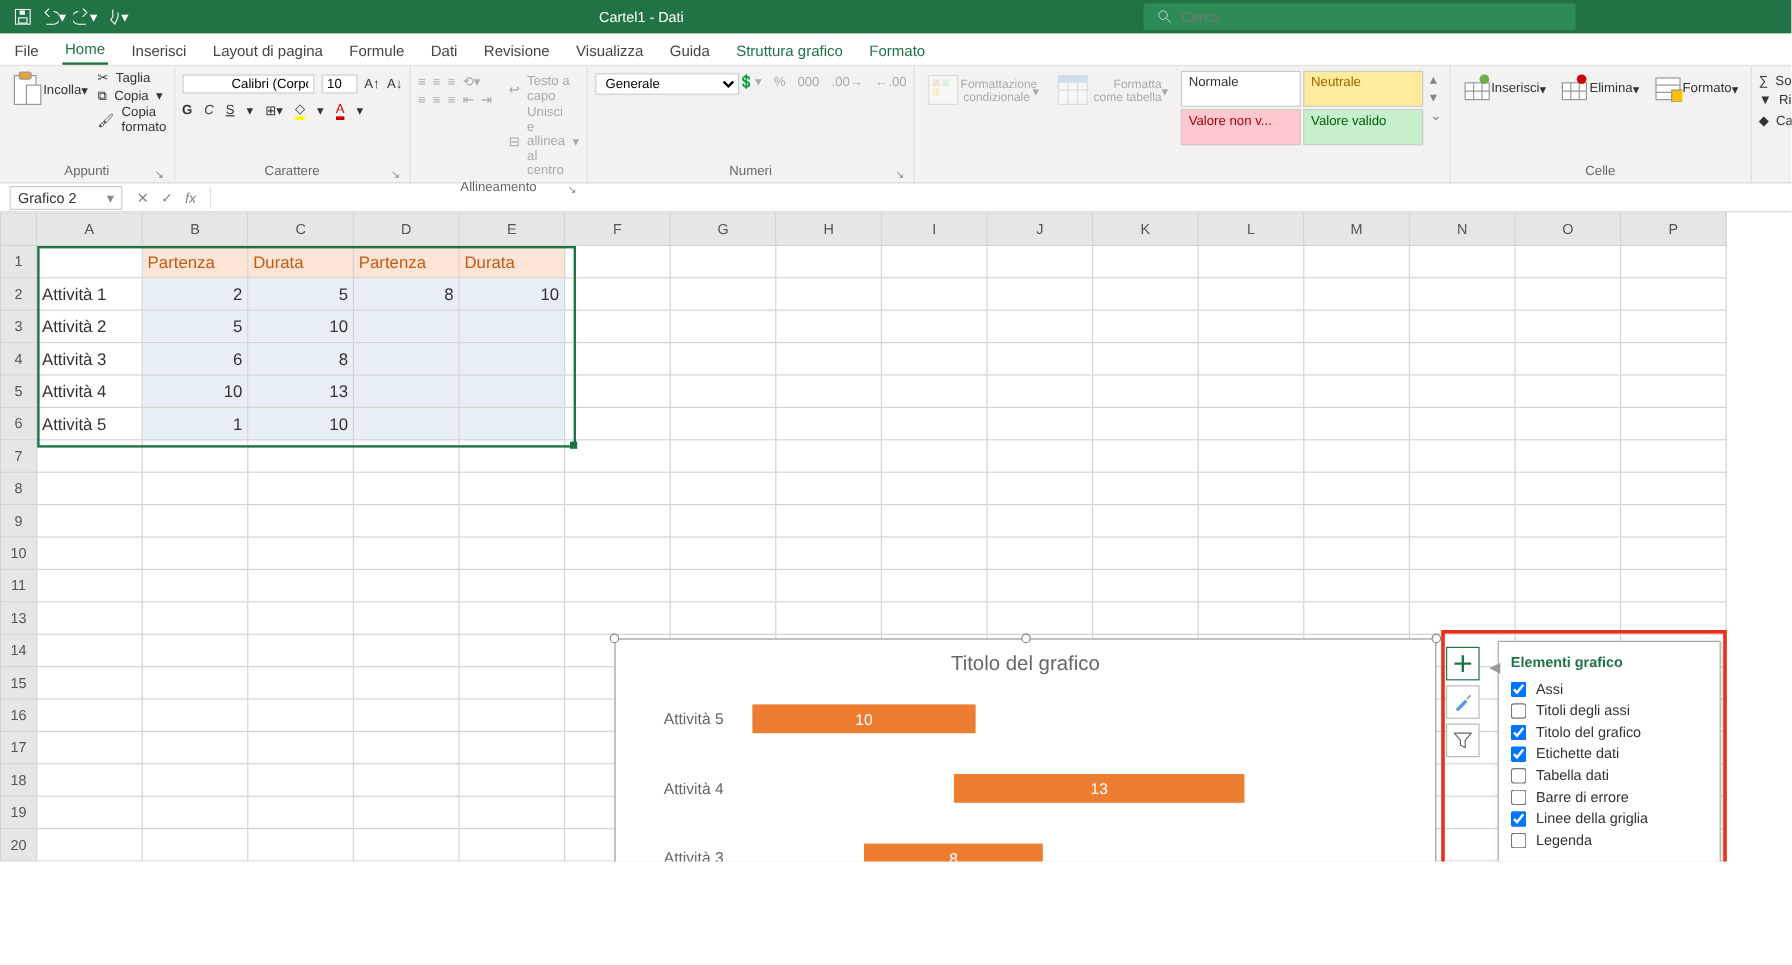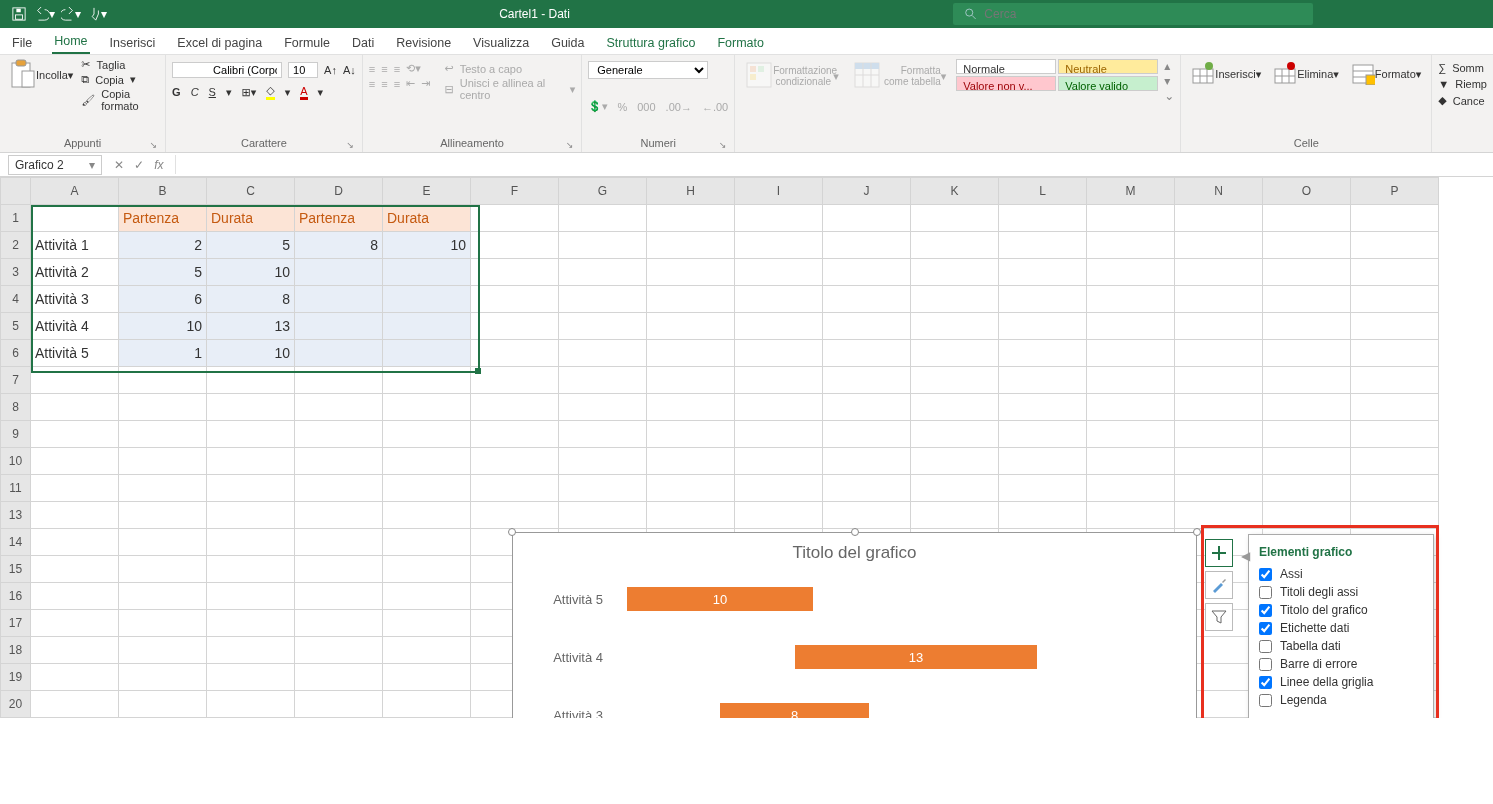--- a/index.html
+++ b/index.html
@@ -25,21 +25,21 @@
 .group { border-right: 1px solid #e1e1e1; padding: 2px 6px 0 6px; display: flex; flex-direction: column; }
 .group-body { flex: 1; display: flex; align-items: flex-start; }
 .group-label { text-align: center; font-size: 11px; color: #666; padding: 1px 0 3px 0; position: relative; }
 .dlaunch { position: absolute; right: 2px; bottom: 2px; font-size: 9px; color: #888; }
 .big-btn { display: flex; flex-direction: row; align-items: center; justify-content: center; padding: 2px 4px; font-size: 11px; cursor: pointer; }
 .big-btn svg { margin-bottom: 2px; }
 .small-row { display: flex; align-items: center; gap: 6px; font-size: 11px; padding: 1px 0; }
 .ctrl { border: 1px solid #ccc; background: #fff; font-size: 11px; padding: 1px 4px; }
 .disabled { color: #aaa; }
 .disabled svg { opacity: .4; }
-.style-cell { border: 1px solid #ccc; background: #fff; padding: 3px 6px; font-size: 11px; width: 100px; height: 15px; overflow: hidden; white-space: nowrap; }
+.style-cell { border: 1px solid #ccc; background: #fff; padding: 3px 6px; font-size: 11px; width: 100px; height: 30px; overflow: hidden; white-space: nowrap; }
 .style-cell.neutral { background: #ffeb9c; color: #9c6500; }
 .style-cell.bad { background: #ffc7ce; color: #9c0006; }
 .style-cell.good { background: #c6efce; color: #006100; }
 
 
 .formula-bar { height: 24px; display: flex; align-items: center; border-bottom: 1px solid #d4d4d4; background: #fff; }
 .name-box { width: 94px; border: 1px solid #ccc; margin-left: 8px; padding: 2px 6px; font-size: 12px; display:flex; align-items:center; justify-content:space-between; }
 .fx-btns { display: flex; gap: 10px; padding: 0 12px; color: #888; }
 .fx-input { flex: 1; border: none; border-left: 1px solid #e1e1e1; padding: 2px 8px; }
 
@@ -113,21 +113,21 @@
         <path d="M10 10l5 5" stroke="#cde"></path>
       </svg>
     <input placeholder="Cerca" style="">
   </div>
 </div>
 
 <div class="ribbon-tabs">
   <span class="ribbon-tab">File</span>
   <span class="ribbon-tab active">Home</span>
   <span class="ribbon-tab">Inserisci</span>
-  <span class="ribbon-tab">Excel di pagina</span>
+  <span class="ribbon-tab">Layout di pagina</span>
   <span class="ribbon-tab">Formule</span>
   <span class="ribbon-tab">Dati</span>
   <span class="ribbon-tab">Revisione</span>
   <span class="ribbon-tab">Visualizza</span>
   <span class="ribbon-tab">Guida</span>
   <span class="ribbon-tab context">Struttura grafico</span>
   <span class="ribbon-tab context">Formato</span>
 </div>
 
 <div class="ribbon">
@@ -200,21 +200,21 @@
             <span>↩</span>
             <span>Testo a capo</span>
           </div>
         <div class="small-row"><span>⊟</span><span>Unisci e allinea al centro</span> ▾</div>
       </div>
     </div>
     <div class="group-label"><span>Allineamento</span><span class="dlaunch">↘</span></div>
   </div>
 
   <div class="group disabled">
-    <div class="group-body" style="flex-direction:column;gap:20px;padding-top:4px">
+    <div class="group-body" style="flex-direction:row;gap:0;padding-top:4px">
       <select class="ctrl" style="width:120px"><option>Generale</option></select>
       <div class="small-row" style="gap:10px">
         <span>💲▾</span>
         <span>%</span>
         <span>000</span>
         <span>.00→</span>
         <span>←.00</span>
       </div>
     </div>
     <div class="group-label"><span>Numeri</span><span class="dlaunch">↘</span></div>

